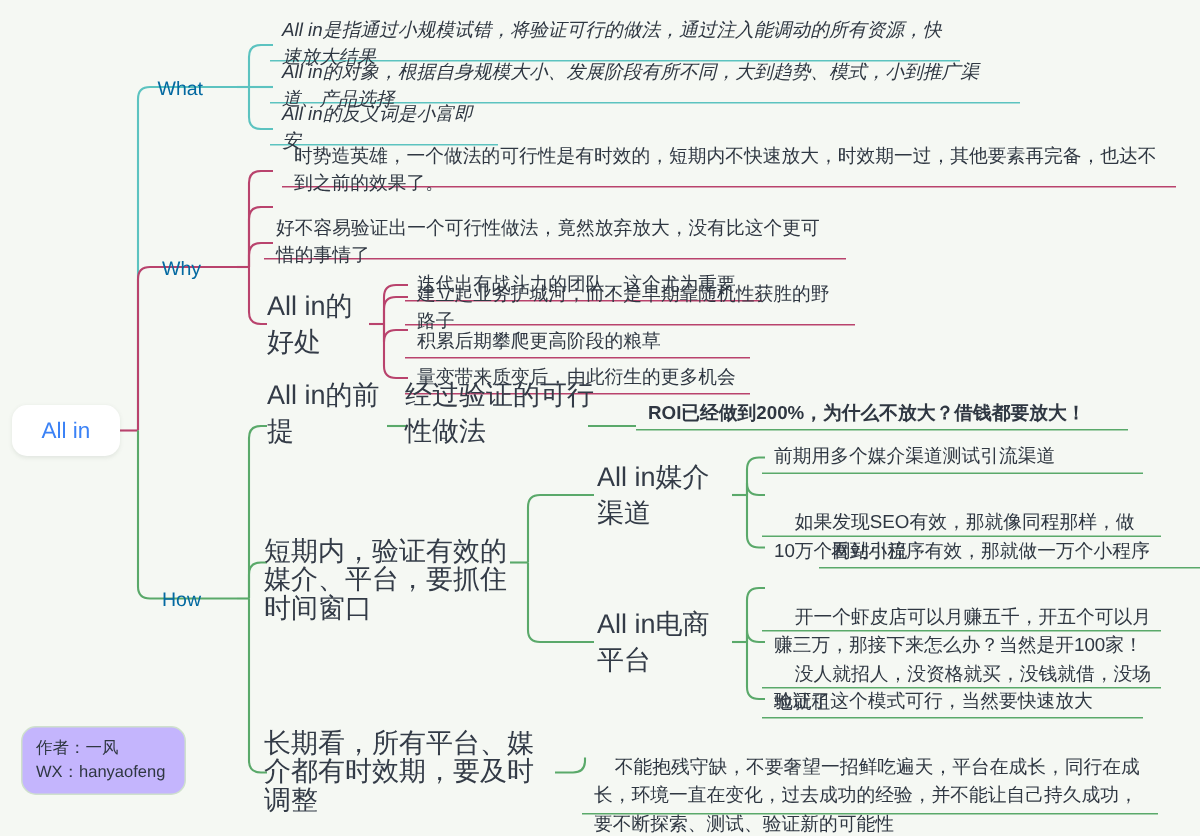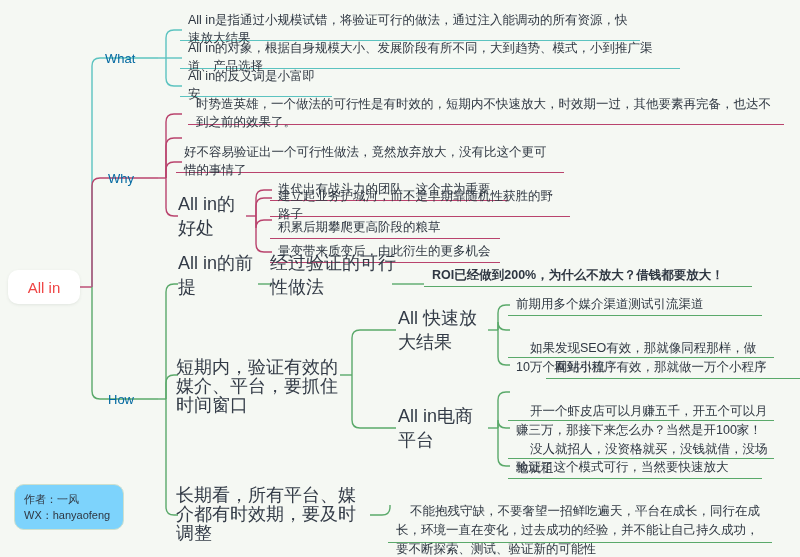--- a/index.html
+++ b/index.html
@@ -14,48 +14,48 @@
   #canvas{position:absolute;inset:0;width:800px;height:557px;}
   svg.links{position:absolute;left:0;top:0;width:800px;height:557px;pointer-events:none;}
 
   .node{position:absolute;box-sizing:border-box;}
 
   
   .root{
     left:8px;top:270px;width:72px;height:34px;
     background:#ffffff;border-radius:10px;
     display:flex;align-items:center;justify-content:center;
-    font-size:15px;color:#ef4444;
+    font-size:15px;color:#3b82f6;
     box-shadow:0 1px 3px rgba(90,110,90,.12);
   }
 
   
   .lvl1{
     font-size:13px;color:#0369a1;
     display:flex;align-items:center;
   }
 
   
   .txt{
     font-size:12.5px;line-height:18px;color:#2f3742;
     padding:1px 6px 2px 8px;
     display:flex;align-items:center;
     white-space:pre-wrap;
   }
-  .ul-teal{border-bottom:1.6px solid #5cc3c0;}
+  .ul-teal{border-bottom:1.6px solid #5cc3c0;font-style:italic;}
   .ul-pink{border-bottom:1.6px solid #b9436d;}
   .ul-green{border-bottom:1.6px solid #5aa96a;}
 
   .mid{font-size:18px;color:#333b47;display:flex;align-items:center;}
 
   
   .watermark{
     left:14px;top:484px;width:110px;height:46px;
     border:1px solid #cfe0cd;border-radius:10px;
-    background:#7dd3fc;
+    background:#c4b5fd;
     font-size:11px;line-height:16px;color:#2f3742;
     padding:6px 9px;box-sizing:border-box;
   }
 </style>
 </head>
 <body>
 
 <div id="canvas">
 
   <svg class="links" viewBox="0 0 800 557">
@@ -171,21 +171,21 @@
   </div>
   <div class="node txt ul-green" style="left:424px;top:265px;width:328px;height:22px;font-weight:bold;">
     <span>ROI已经做到200%，为什么不放大？借钱都要放大！</span>
   </div>
 
   <div class="node mid" style="left:176px;top:358px;width:166px;height:38px;display:block;line-height:19px;">
     <span>短期内，验证有效的媒介、平台，要抓住时间窗口</span>
   </div>
 
   <div class="node mid" style="left:398px;top:320px;width:92px;height:20px;">
-    <span>All 快速放大结果</span>
+    <span>All in媒介渠道</span>
   </div>
   <div class="node txt ul-green" style="left:508px;top:294px;width:254px;height:22px;">
     <span>前期用多个媒介渠道测试引流渠道</span>
   </div>
   <div class="node txt ul-green" style="left:508px;top:318px;width:266px;height:40px;display:block;line-height:19px;padding-top:2px;">
     <span>如果发现SEO有效，那就像同程那样，做10万个网站引流</span>
   </div>
   <div class="node txt ul-green" style="left:508px;top:357px;width:254px;height:22px;margin-left:38px;">
     <span>看到小程序有效，那就做一万个小程序</span>
   </div>

